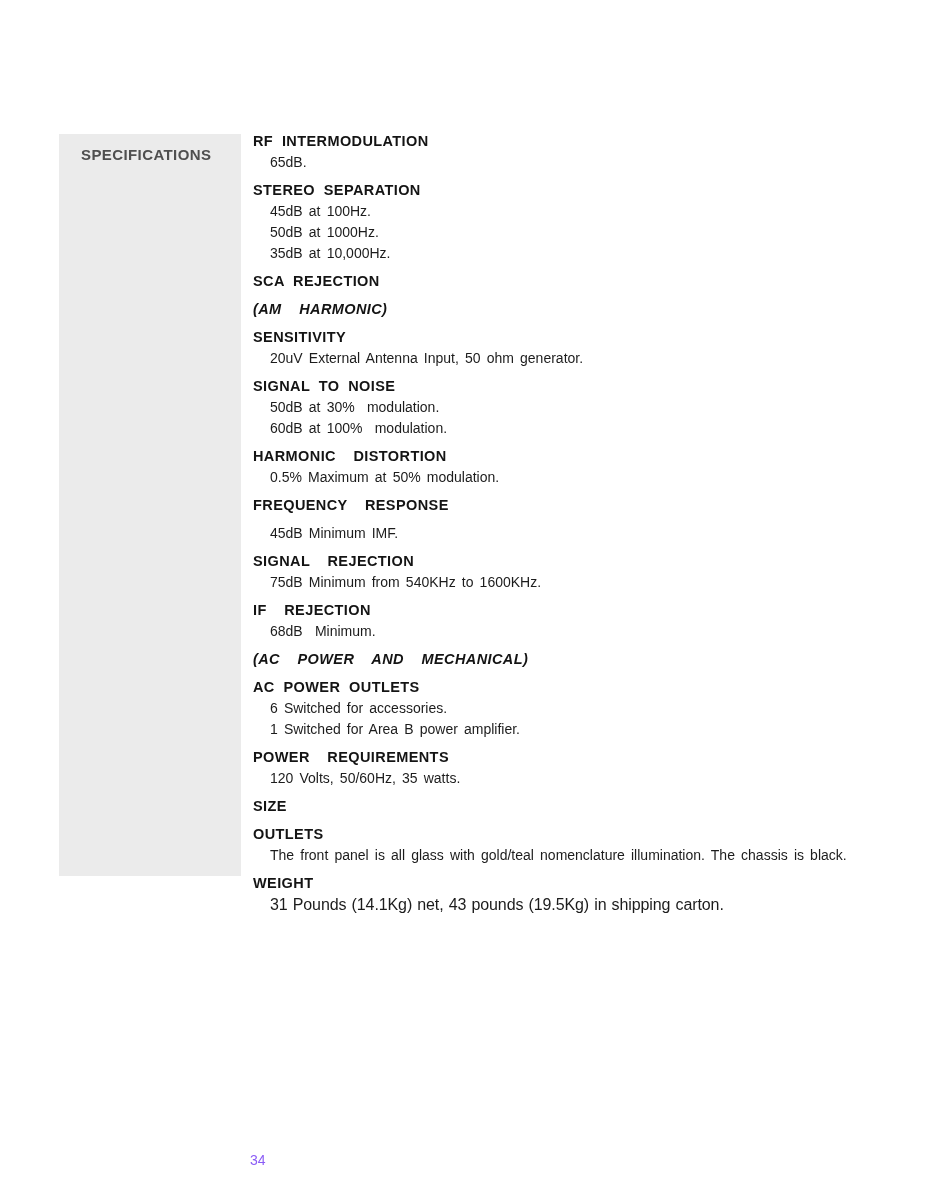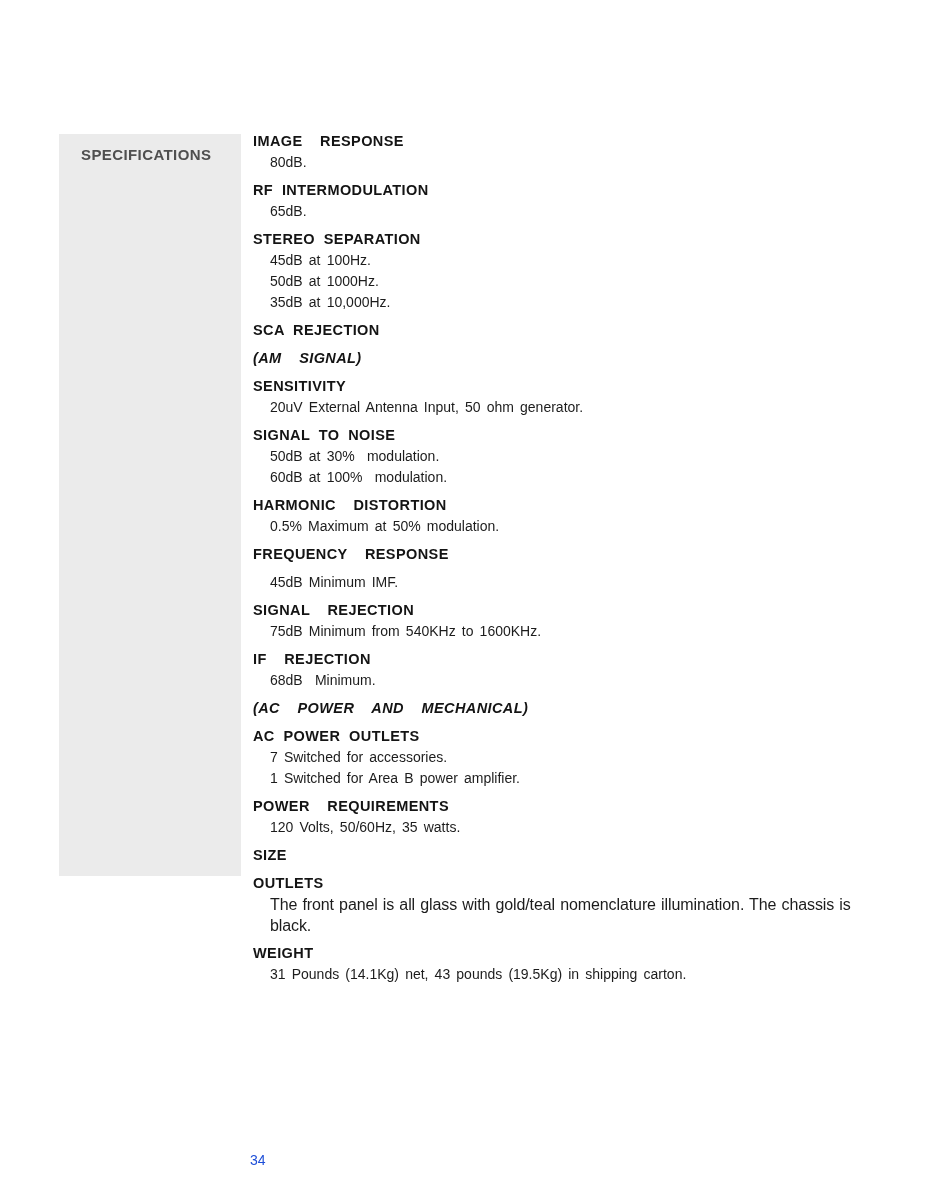--- a/index.html
+++ b/index.html
@@ -63,52 +63,48 @@
   
   .section:nth-child(17) .line {
     font-size: 16px;
     letter-spacing: -0.1px;
     word-spacing: 0.05em;
   }
   .page-number {
     position: absolute;
     left: 250px; top: 1152px;
     font-size: 14px;
-    color: #1d4ed8;
+    color: #8b5cf6;
   }
 </style>
 </head>
 <body>
 
 <div class="page">
 
   <div class="sidebar">
     <div class="sidebar-title">SPECIFICATIONS</div>
   </div>
 
   <div class="content">
-      <div class="section">
-        <div class="heading">IMAGE  RESPONSE</div>
-        <div class="line">80dB.</div>
-      </div>
       <div class="section">
         <div class="heading">RF INTERMODULATION</div>
         <div class="line">65dB.</div>
       </div>
       <div class="section">
         <div class="heading">STEREO SEPARATION</div>
         <div class="line">45dB at 100Hz.</div>
         <div class="line">50dB at 1000Hz.</div>
         <div class="line">35dB at 10,000Hz.</div>
       </div>
       <div class="section">
         <div class="heading">SCA REJECTION</div>
       </div>
       <div class="section">
-        <div class="heading italic">(AM  SIGNAL)</div>
+        <div class="heading italic">(AM  HARMONIC)</div>
       </div>
       <div class="section">
         <div class="heading">SENSITIVITY</div>
         <div class="line">20uV External Antenna Input, 50 ohm generator.</div>
       </div>
       <div class="section">
         <div class="heading">SIGNAL TO NOISE</div>
         <div class="line">50dB at 30%  modulation.</div>
         <div class="line">60dB at 100%  modulation.</div>
       </div>
@@ -128,21 +124,21 @@
       </div>
       <div class="section">
         <div class="heading">IF  REJECTION</div>
         <div class="line">68dB  Minimum.</div>
       </div>
       <div class="section">
         <div class="heading italic">(AC  POWER  AND  MECHANICAL)</div>
       </div>
       <div class="section">
         <div class="heading">AC POWER OUTLETS</div>
-        <div class="line">7 Switched for accessories.</div>
+        <div class="line">6 Switched for accessories.</div>
         <div class="line">1 Switched for Area B power amplifier.</div>
       </div>
       <div class="section">
         <div class="heading">POWER  REQUIREMENTS</div>
         <div class="line">120 Volts, 50/60Hz, 35 watts.</div>
       </div>
       <div class="section">
         <div class="heading">SIZE</div>
       </div>
       <div class="section">

